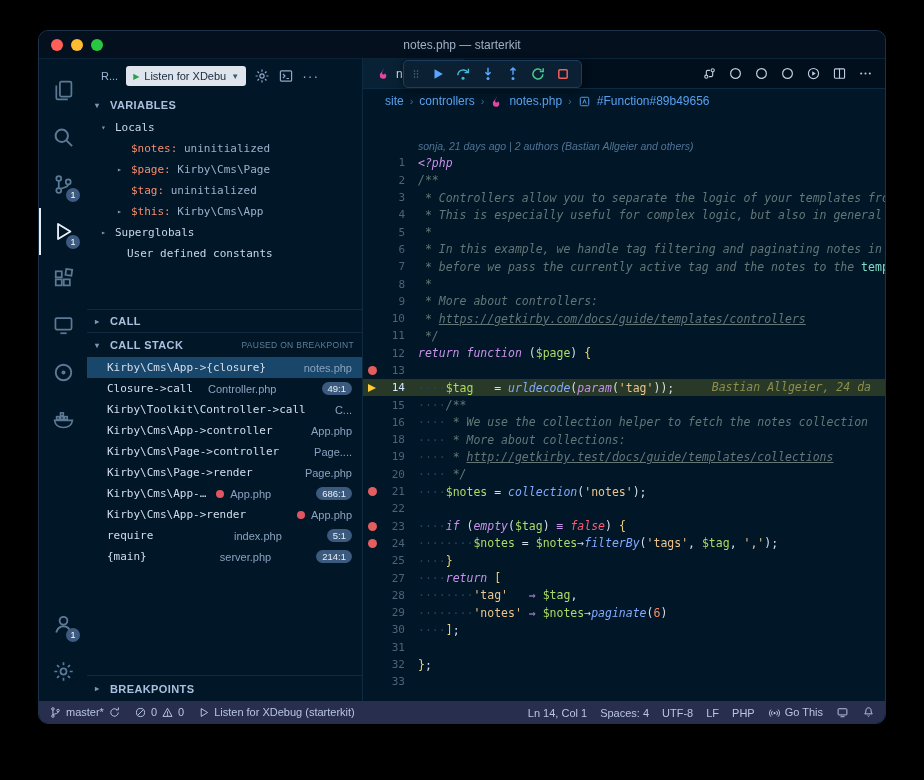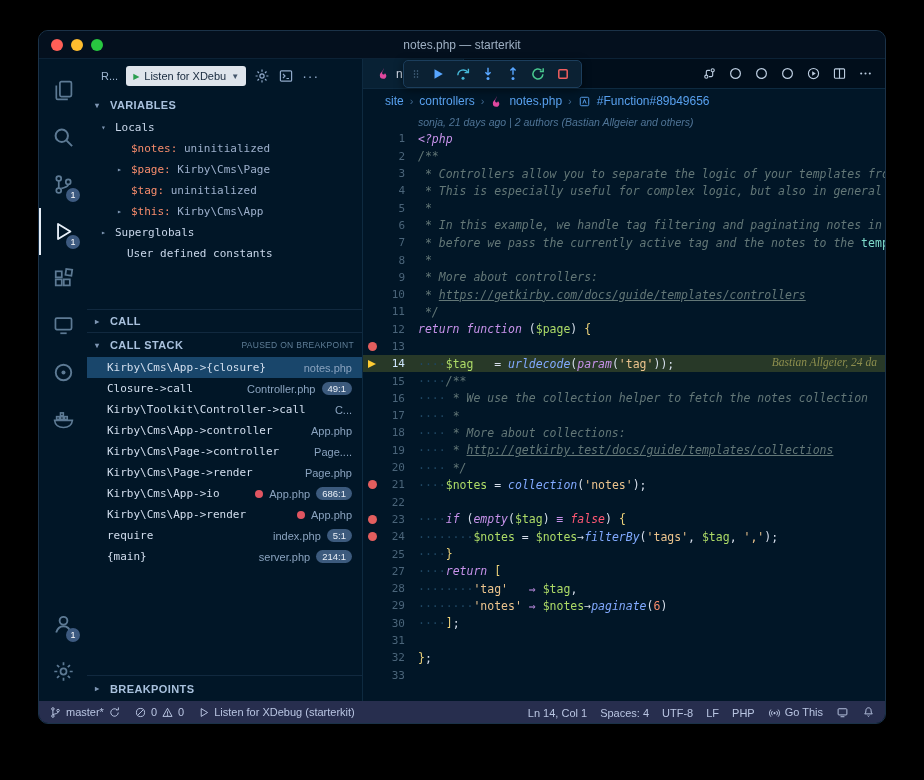--- a/index.html
+++ b/index.html
@@ -55,21 +55,21 @@
 
   .watch-head { border-top:1px solid #11293f; border-bottom:1px solid #11293f; }
   .cs-head .cs-status { margin-left:auto; font-size:8.5px; font-weight:normal; color:#5f7e97; letter-spacing:.3px; }
   .cs-row { height:21px; display:flex; align-items:center; padding:0 10px 0 20px; gap:6px; cursor:pointer; }
   .cs-row.selected { background:#19466b; }
   .cs-fn { font-family:"DejaVu Sans Mono", monospace; font-size:11px; color:#d2deee;
     white-space:nowrap; overflow:hidden; text-overflow:ellipsis; flex:0 1 auto; }
   .cs-right { margin-left:auto; display:flex; align-items:center; gap:6px; flex:none; }
   .cs-dot { width:8px; height:8px; border-radius:50%; background:#e05561; }
   .cs-file { color:#8aa3bf; font-size:11px; }
-  .cs-badge { background:#3c5a7d; color:#e8eef6; font-size:9.5px; border-radius:8px; padding:1px 6px; }
+  .cs-badge { background:#3c5a7d; color:#e8eef6; font-size:9.5px; border-radius:8px; padding:1px 6px;margin-left:39px; }
   .sb-fill { flex:1; }
   .bp-head { border-top:1px solid #11293f; height:26px; }
 
   
   .editor { flex:1; display:flex; flex-direction:column; min-width:0; position:relative; background:#011627; }
   .tabbar { height:30px; flex:none; background:#010e1b; border-bottom:1px solid #0e2a40; display:flex; align-items:stretch; }
   .tab { display:flex; align-items:center; gap:6px; padding:0 14px; background:#082134; color:#d6deeb;
     font-size:12px; border-right:1px solid #0e2a40; cursor:pointer; white-space:nowrap; }
   .tab svg { width:13px; height:13px; }
   .tab-actions { margin-left:auto; display:flex; align-items:center; gap:11px; padding-right:12px; color:#bccde0; }
@@ -84,32 +84,32 @@
   .dbg-btn { width:25px; height:24px; display:flex; align-items:center; justify-content:center; cursor:pointer; }
   .dbg-btn svg { width:16px; height:16px; }
 
   .breadcrumbs { height:24px; flex:none; display:flex; align-items:center; gap:6px; padding-left:22px;
     font-size:12px; color:#58a0ee; white-space:nowrap; }
   .bc-sep { color:#3f688f; font-size:11px; }
   .bc-icon { display:flex; }
   .bc-icon svg { width:13px; height:13px; }
 
   .codewrap { flex:1; overflow:hidden; position:relative;
-    font-family:"DejaVu Sans Mono", monospace; font-size:11.5px; }
+    font-family:"DejaVu Sans Mono", monospace; font-size:11.5px;margin-top:24px; }
   .blame-row { height:17.3px; padding-left:55px; display:flex; align-items:center;
     color:#4f7496; font-style:italic; font-size:10.5px; font-family:"Liberation Sans",sans-serif; }
   .code-line { height:17.3px; display:flex; white-space:pre; position:relative; align-items:center; }
   .code-line.current { background:rgba(198,198,46,.20); }
   .ln-marker { width:18px; flex:none; display:flex; align-items:center; justify-content:center; gap:1px; }
   .bp { width:9px; height:9px; border-radius:50%; background:#e35e5e; }
   .cur-arrow { width:0; height:0; border-left:8px solid #ffcc33; border-top:4.5px solid transparent; border-bottom:4.5px solid transparent; }
   .ln-num { width:24px; flex:none; text-align:right; color:#4a6479; font-size:11px; }
   .current .ln-num { color:#cfe7ff; }
   .ln-code { padding-left:13px; flex:1; overflow:hidden; }
-  .inline-blame { position:absolute; right:8px; top:1px; color:#8e8f4e; font-style:italic; padding-left:8px;font-family:Liberation Serif, serif; }
+  .inline-blame { position:absolute; right:14px; top:1px; color:#8e8f4e; font-style:italic; padding-left:8px; }
 
   .tok-pl { color:#d6deeb; }
   .tok-cm { color:#637777; font-style:italic; }
   .tok-url { color:#637777; font-style:italic; text-decoration:underline; }
   .tok-kw { color:#c792ea; font-style:italic; }
   .tok-fn { color:#82aaff; font-style:italic; }
   .tok-var { color:#addb67; }
   .tok-str { color:#ecc48d; }
   .tok-num { color:#f78c6c; }
   .tok-br { color:#ecd179; }
@@ -548,21 +548,20 @@
           <div class="code-line"><span class="ln-marker"></span><span class="ln-num">7</span><span class="ln-code"><span class="tok-cm"> * before we pass the currently active tag and the notes to the </span><span class="tok-teal">template</span></span></div>
           <div class="code-line"><span class="ln-marker"></span><span class="ln-num">8</span><span class="ln-code"><span class="tok-cm"> *</span></span></div>
           <div class="code-line"><span class="ln-marker"></span><span class="ln-num">9</span><span class="ln-code"><span class="tok-cm"> * More about controllers:</span></span></div>
           <div class="code-line"><span class="ln-marker"></span><span class="ln-num">10</span><span class="ln-code"><span class="tok-cm"> * </span><span class="tok-url">https://getkirby.com/docs/guide/templates/controllers</span></span></div>
           <div class="code-line"><span class="ln-marker"></span><span class="ln-num">11</span><span class="ln-code"><span class="tok-cm"> */</span></span></div>
           <div class="code-line"><span class="ln-marker"></span><span class="ln-num">12</span><span class="ln-code"><span class="tok-kw">return</span><span class="tok-pl"> </span><span class="tok-kw">function</span><span class="tok-pl"> (</span><span class="tok-var">$page</span><span class="tok-pl">) </span><span class="tok-br">{</span></span></div>
           <div class="code-line"><span class="ln-marker"><span class="bp"></span></span><span class="ln-num">13</span><span class="ln-code"></span></div>
           <div class="code-line current"><span class="ln-marker"><span class="cur-arrow"></span></span><span class="ln-num">14</span><span class="ln-code"><span class="tok-ws">····</span><span class="tok-var">$tag</span><span class="tok-pl">   = </span><span class="tok-fn">urldecode</span><span class="tok-pl">(</span><span class="tok-kw">param</span><span class="tok-pl">(</span><span class="tok-str">'tag'</span><span class="tok-pl">));</span></span><span class="inline-blame">Bastian Allgeier, 24 da</span></div>
           <div class="code-line"><span class="ln-marker"></span><span class="ln-num">15</span><span class="ln-code"><span class="tok-ws">····</span><span class="tok-cm">/**</span></span></div>
           <div class="code-line"><span class="ln-marker"></span><span class="ln-num">16</span><span class="ln-code"><span class="tok-ws">····</span><span class="tok-cm"> * We use the collection helper to fetch the notes collection</span></span></div>
-          <div class="code-line"><span class="ln-marker"></span><span class="ln-num">17</span><span class="ln-code"><span class="tok-ws">····</span><span class="tok-cm"> *</span></span></div>
           <div class="code-line"><span class="ln-marker"></span><span class="ln-num">18</span><span class="ln-code"><span class="tok-ws">····</span><span class="tok-cm"> * More about collections:</span></span></div>
           <div class="code-line"><span class="ln-marker"></span><span class="ln-num">19</span><span class="ln-code"><span class="tok-ws">····</span><span class="tok-cm"> * </span><span class="tok-url">http://getkirby.test/docs/guide/templates/collections</span></span></div>
           <div class="code-line"><span class="ln-marker"></span><span class="ln-num">20</span><span class="ln-code"><span class="tok-ws">····</span><span class="tok-cm"> */</span></span></div>
           <div class="code-line"><span class="ln-marker"><span class="bp"></span></span><span class="ln-num">21</span><span class="ln-code"><span class="tok-ws">····</span><span class="tok-var">$notes</span><span class="tok-pl"> = </span><span class="tok-fn">collection</span><span class="tok-pl">(</span><span class="tok-str">'notes'</span><span class="tok-pl">);</span></span></div>
           <div class="code-line"><span class="ln-marker"></span><span class="ln-num">22</span><span class="ln-code"></span></div>
           <div class="code-line"><span class="ln-marker"><span class="bp"></span></span><span class="ln-num">23</span><span class="ln-code"><span class="tok-ws">····</span><span class="tok-kw">if</span><span class="tok-pl"> (</span><span class="tok-kw">empty</span><span class="tok-pl">(</span><span class="tok-var">$tag</span><span class="tok-pl">) </span><span class="tok-kw">≡</span><span class="tok-pl"> </span><span class="tok-bool">false</span><span class="tok-pl">) </span><span class="tok-br">{</span></span></div>
           <div class="code-line"><span class="ln-marker"><span class="bp"></span></span><span class="ln-num">24</span><span class="ln-code"><span class="tok-ws">········</span><span class="tok-var">$notes</span><span class="tok-pl"> = </span><span class="tok-var">$notes</span><span class="tok-pl">→</span><span class="tok-fn">filterBy</span><span class="tok-pl">(</span><span class="tok-str">'tags'</span><span class="tok-pl">, </span><span class="tok-var">$tag</span><span class="tok-pl">, </span><span class="tok-str">','</span><span class="tok-pl">);</span></span></div>
           <div class="code-line"><span class="ln-marker"></span><span class="ln-num">25</span><span class="ln-code"><span class="tok-ws">····</span><span class="tok-br">}</span></span></div>
           <div class="code-line"><span class="ln-marker"></span><span class="ln-num">27</span><span class="ln-code"><span class="tok-ws">····</span><span class="tok-kw">return</span><span class="tok-pl"> </span><span class="tok-br">[</span></span></div>
           <div class="code-line"><span class="ln-marker"></span><span class="ln-num">28</span><span class="ln-code"><span class="tok-ws">········</span><span class="tok-str">'tag'</span><span class="tok-pl">   </span><span class="tok-kw">⇒</span><span class="tok-pl"> </span><span class="tok-var">$tag</span><span class="tok-pl">,</span></span></div>

